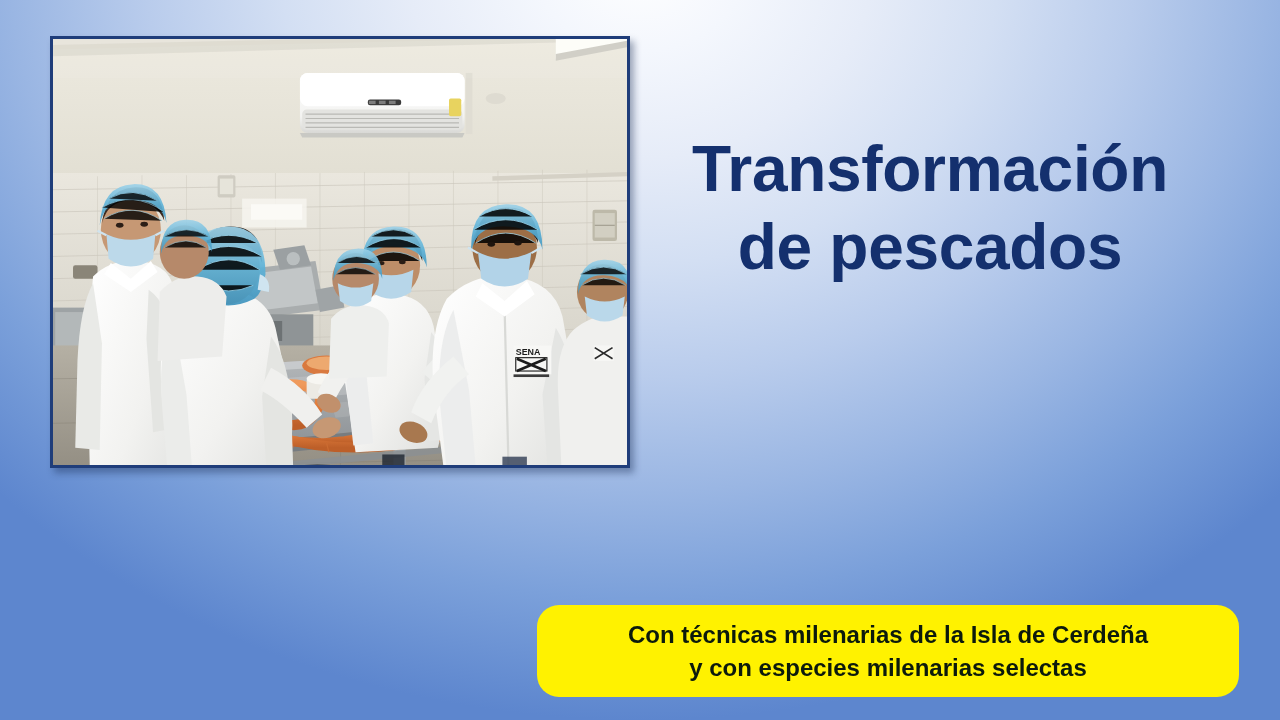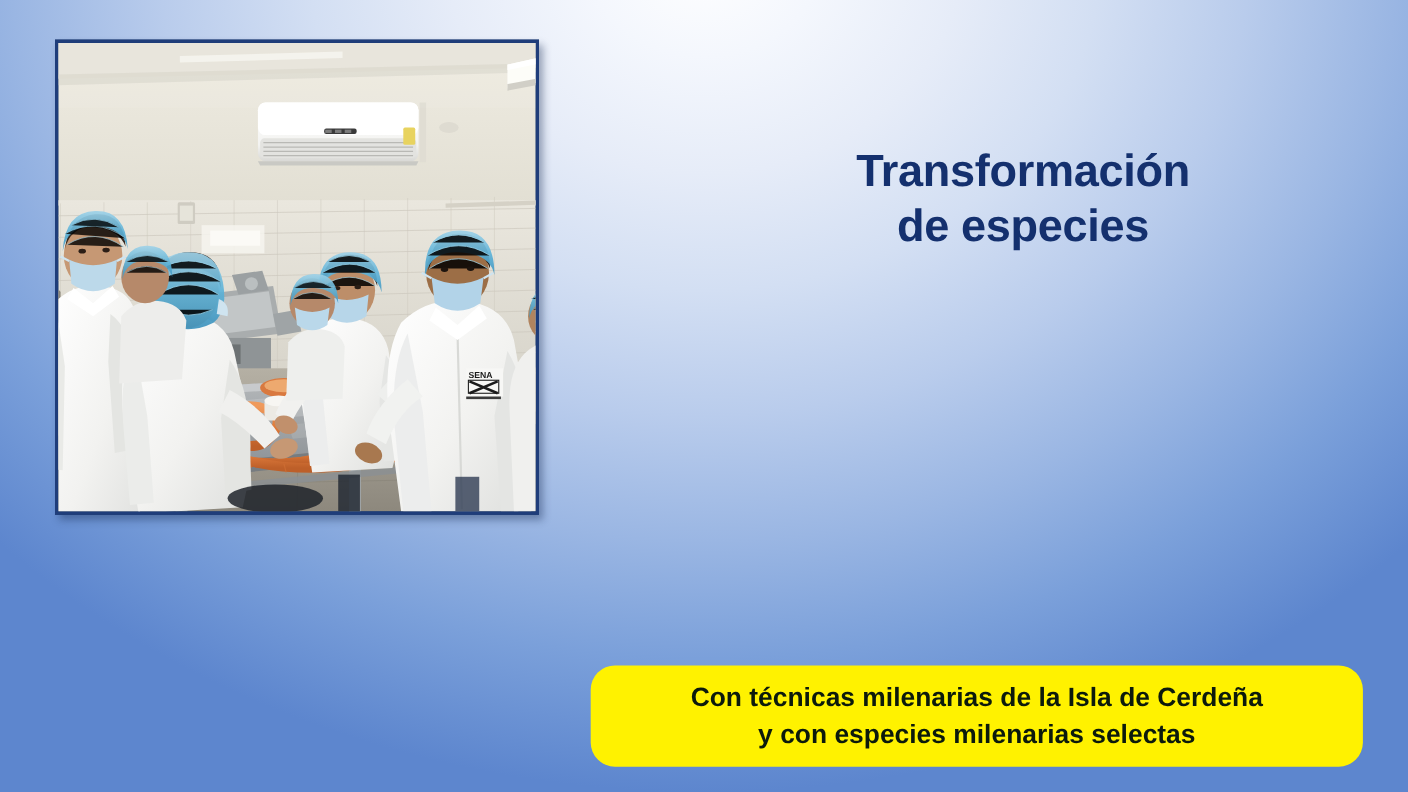--- a/index.html
+++ b/index.html
@@ -23,21 +23,21 @@
         #b9ccec 55%,
         #9ab6e3 70%,
         #7ba0da 84%,
         #5d86ce 100%);
   }
 
   
   #photo-frame {
     position:absolute;
     left:50px; top:36px;
-    width:440px; height:432px;
+    width:580px; height:432px;
     border:3px solid #1f3d7a;
     background:#22406f;
     box-shadow:4px 5px 7px rgba(20,40,80,.40);
     overflow:hidden;
   }
   #photo-frame svg { display:block; width:100%; height:100%; }
 
   
   #title-block {
     position:absolute;
@@ -47,21 +47,21 @@
     color:#14306e;
   }
   #main-title {
     font-size:70px;
     font-weight:bold;
     line-height:1.0;
     letter-spacing:-0.5px;
   }
   #subtitle {
     margin-top:58px;
-    font-size:41px;
+    font-size:64px;
     font-weight:bold;
     line-height:1.22;
     letter-spacing:-0.3px;
   }
   .sub-line { display:block; }
 
   
   #callout {
     position:absolute;
     left:537px; top:605px;
@@ -418,21 +418,21 @@
       <rect x="404" y="400" width="22" height="32" fill="#23304a" opacity=".75"></rect>
 
       <rect x="0" y="0" width="516" height="432" fill="none"></rect>
       <rect x="0" y="0" width="516" height="60" fill="#ffffff" opacity=".06"></rect>
     </svg>
   </div>
 
   <div id="title-block">
     <div id="subtitle">
       <span class="sub-line">Transformación</span>
-      <span class="sub-line">de especies</span>
+      <span class="sub-line">de pescados</span>
     </div>
   </div>
 
   <div id="callout">
     <span class="callout-line">Con técnicas milenarias de la Isla de Cerdeña</span>
     <span class="callout-line">y con especies milenarias selectas</span>
   </div>
 
 </div>
 

